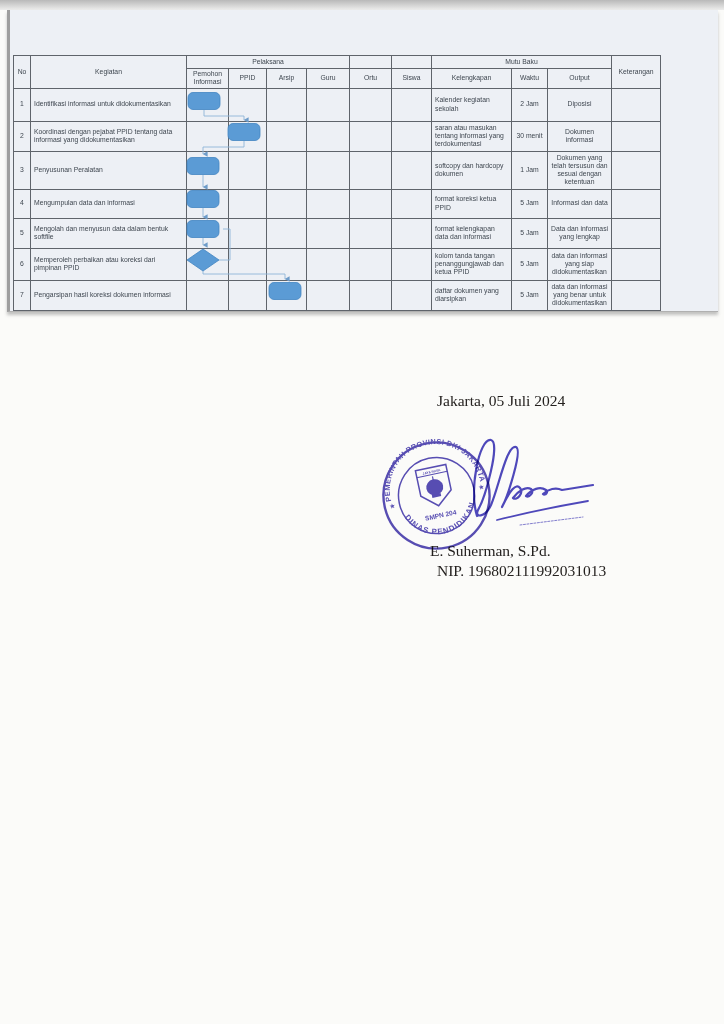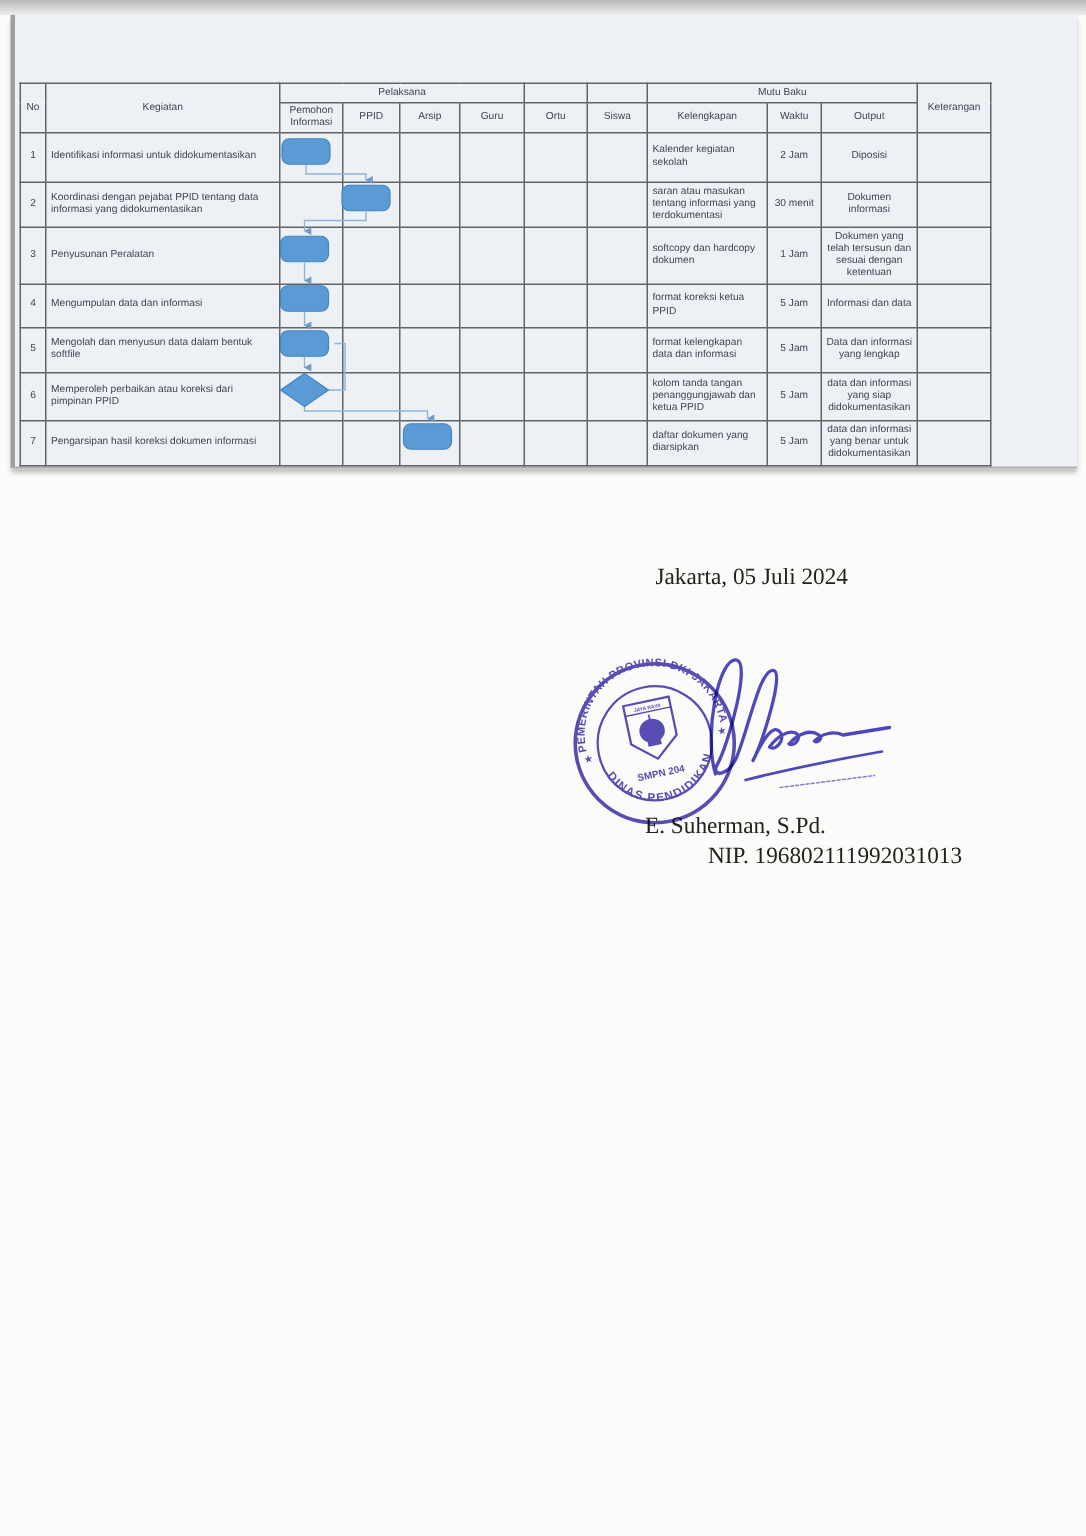--- a/index.html
+++ b/index.html
@@ -33,24 +33,24 @@
   td.c { text-align:center; }
   td.l { text-align:left; }
   .flow-svg {
     position:absolute; left:10px; top:55px; width:647px; height:251px;
     pointer-events:none; z-index:3;
   }
   .sig-area-text {
     position:absolute; font-family:"Liberation Serif", serif;
     font-size:15.5px; color:#24211f; white-space:nowrap; z-index:1;
   }
-  #place-date { left:437px; top:376px;text-align:center; }
+  #place-date { left:437px; top:392px;text-align:center; }
   #sig-title  { left:437px; top:420px; }
   #sig-name   { left:430px; top:542px;font-family:Liberation Serif, serif; }
-  #sig-nip    { left:437px; top:562px;margin-left:35px; }
+  #sig-nip    { left:437px; top:562px; }
   .stamp-svg {
     position:absolute; left:379px; top:438px; width:115px; height:115px;
     z-index:2; mix-blend-mode:multiply; opacity:.92;
   }
   .signature-svg {
     position:absolute; left:425px; top:428px; width:185px; height:100px;
     z-index:4; mix-blend-mode:multiply; opacity:.9;
   }
 </style>
 </head>

